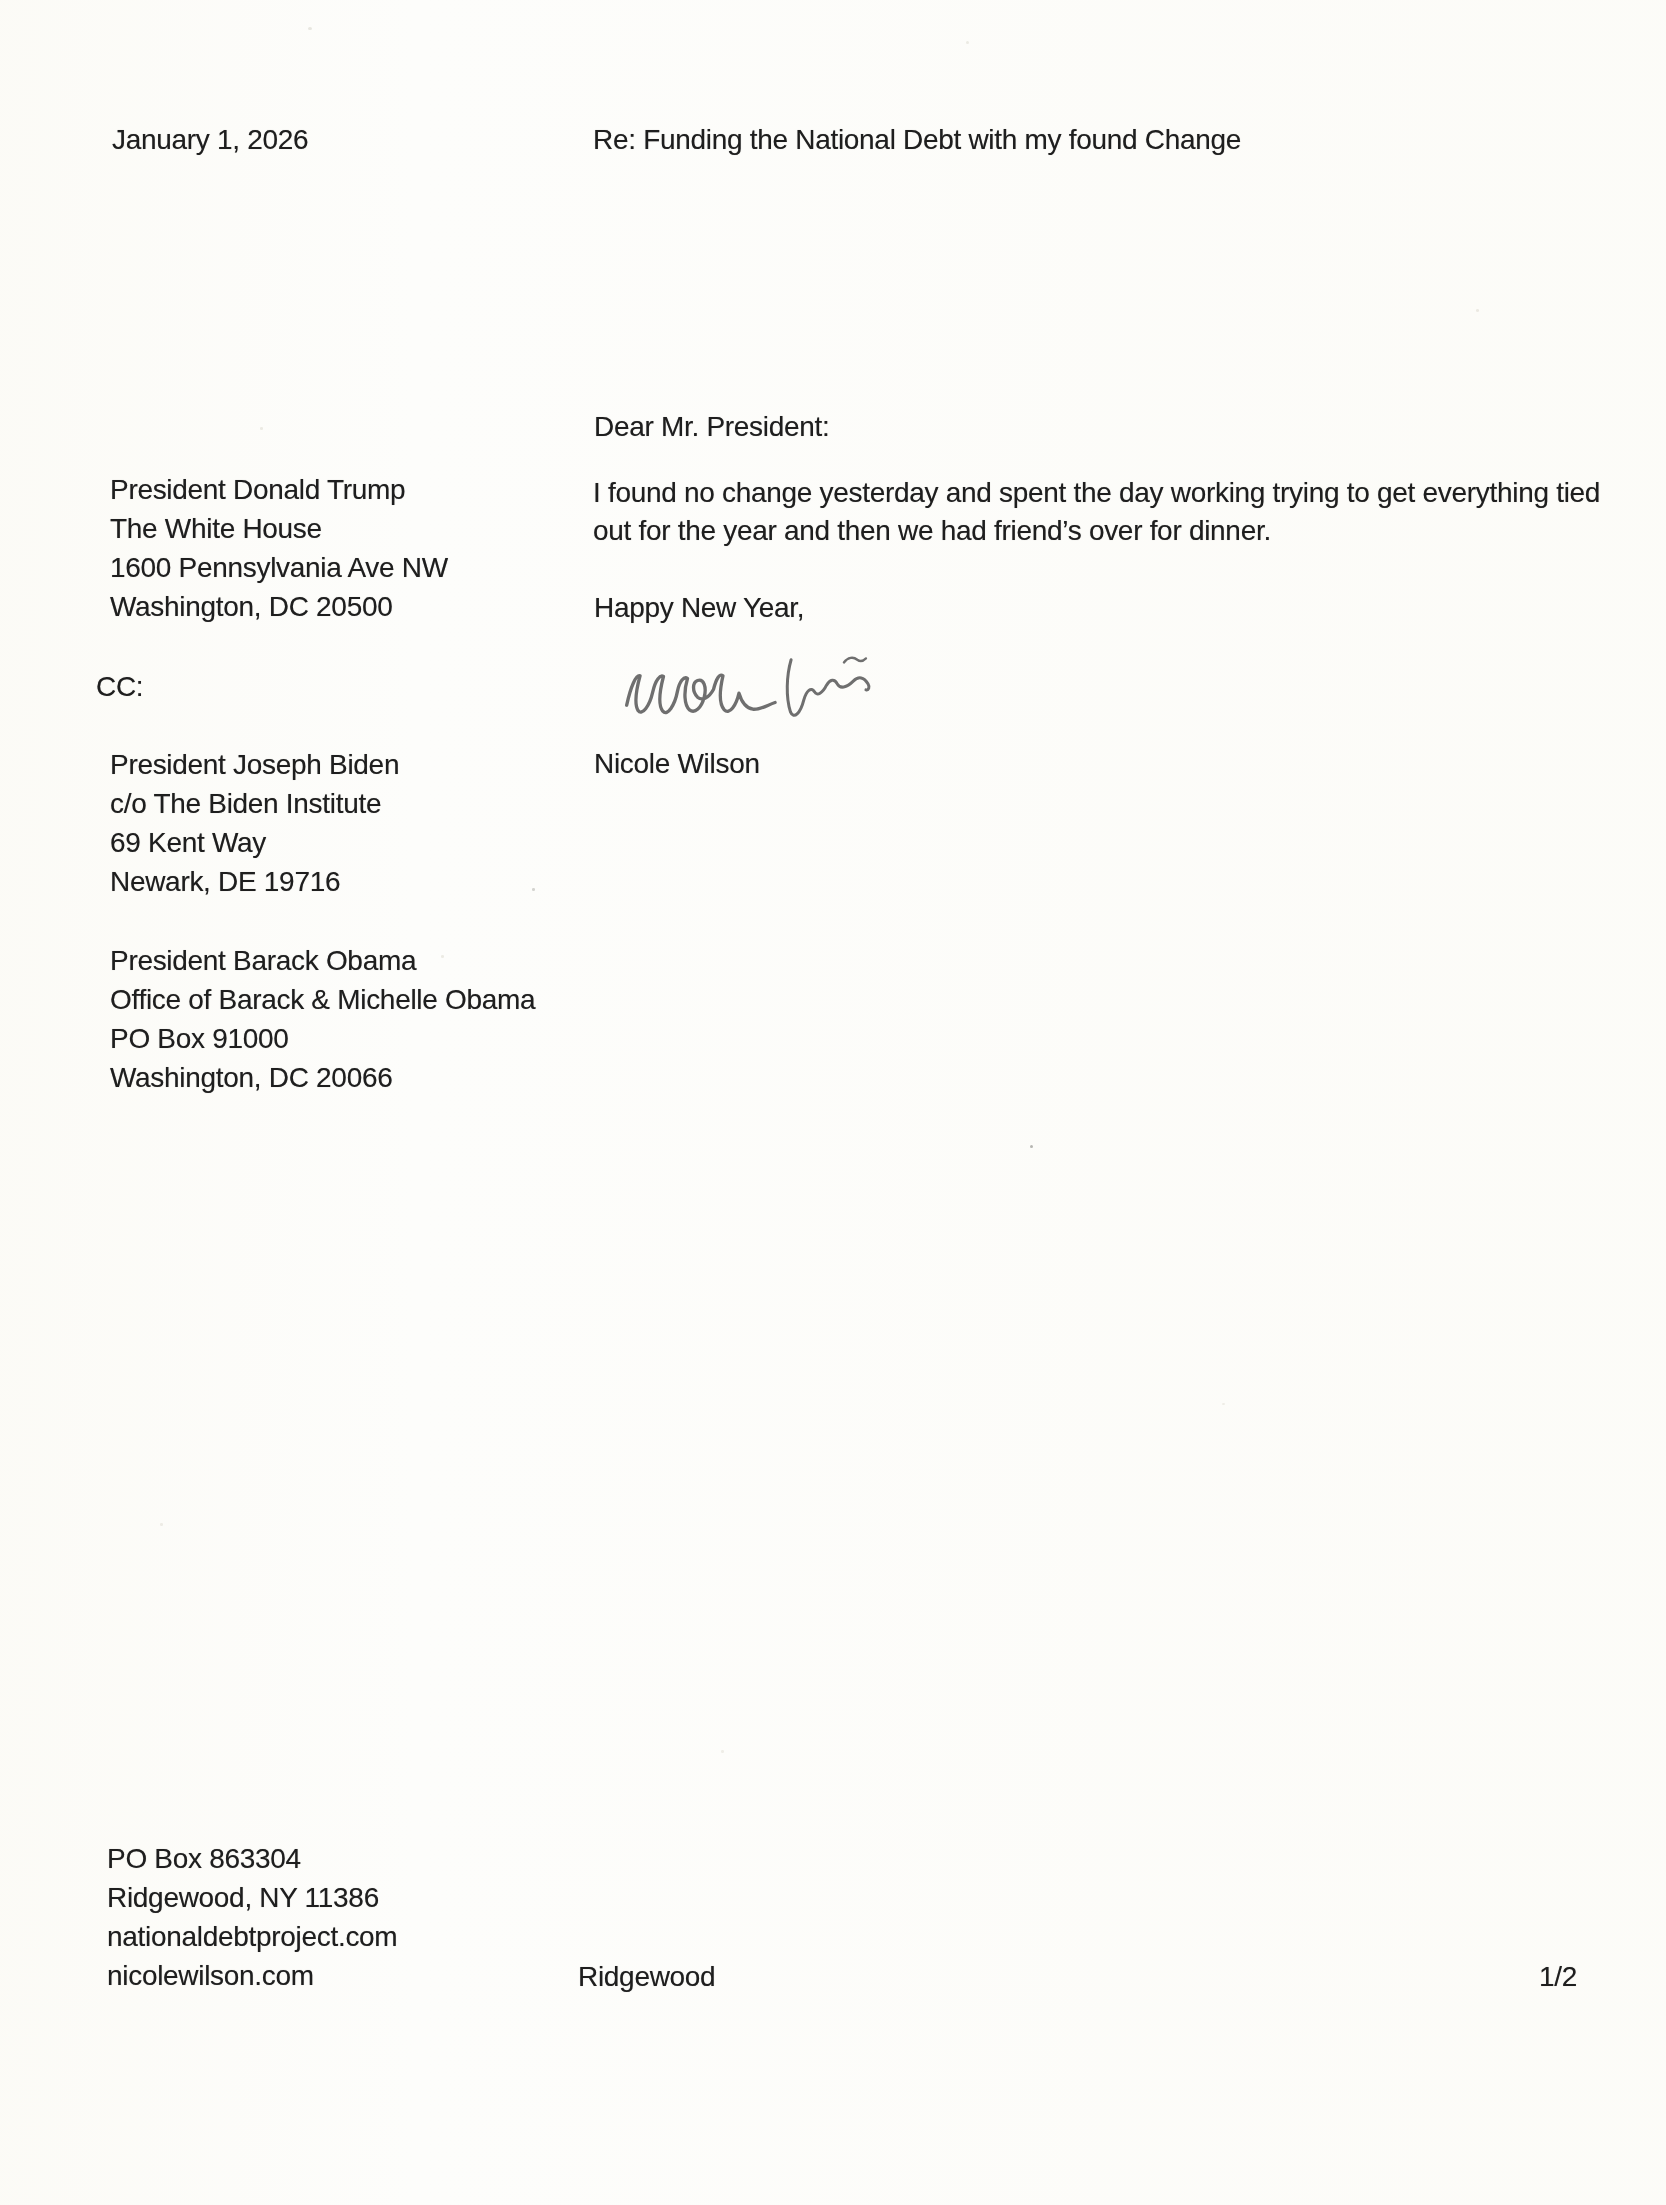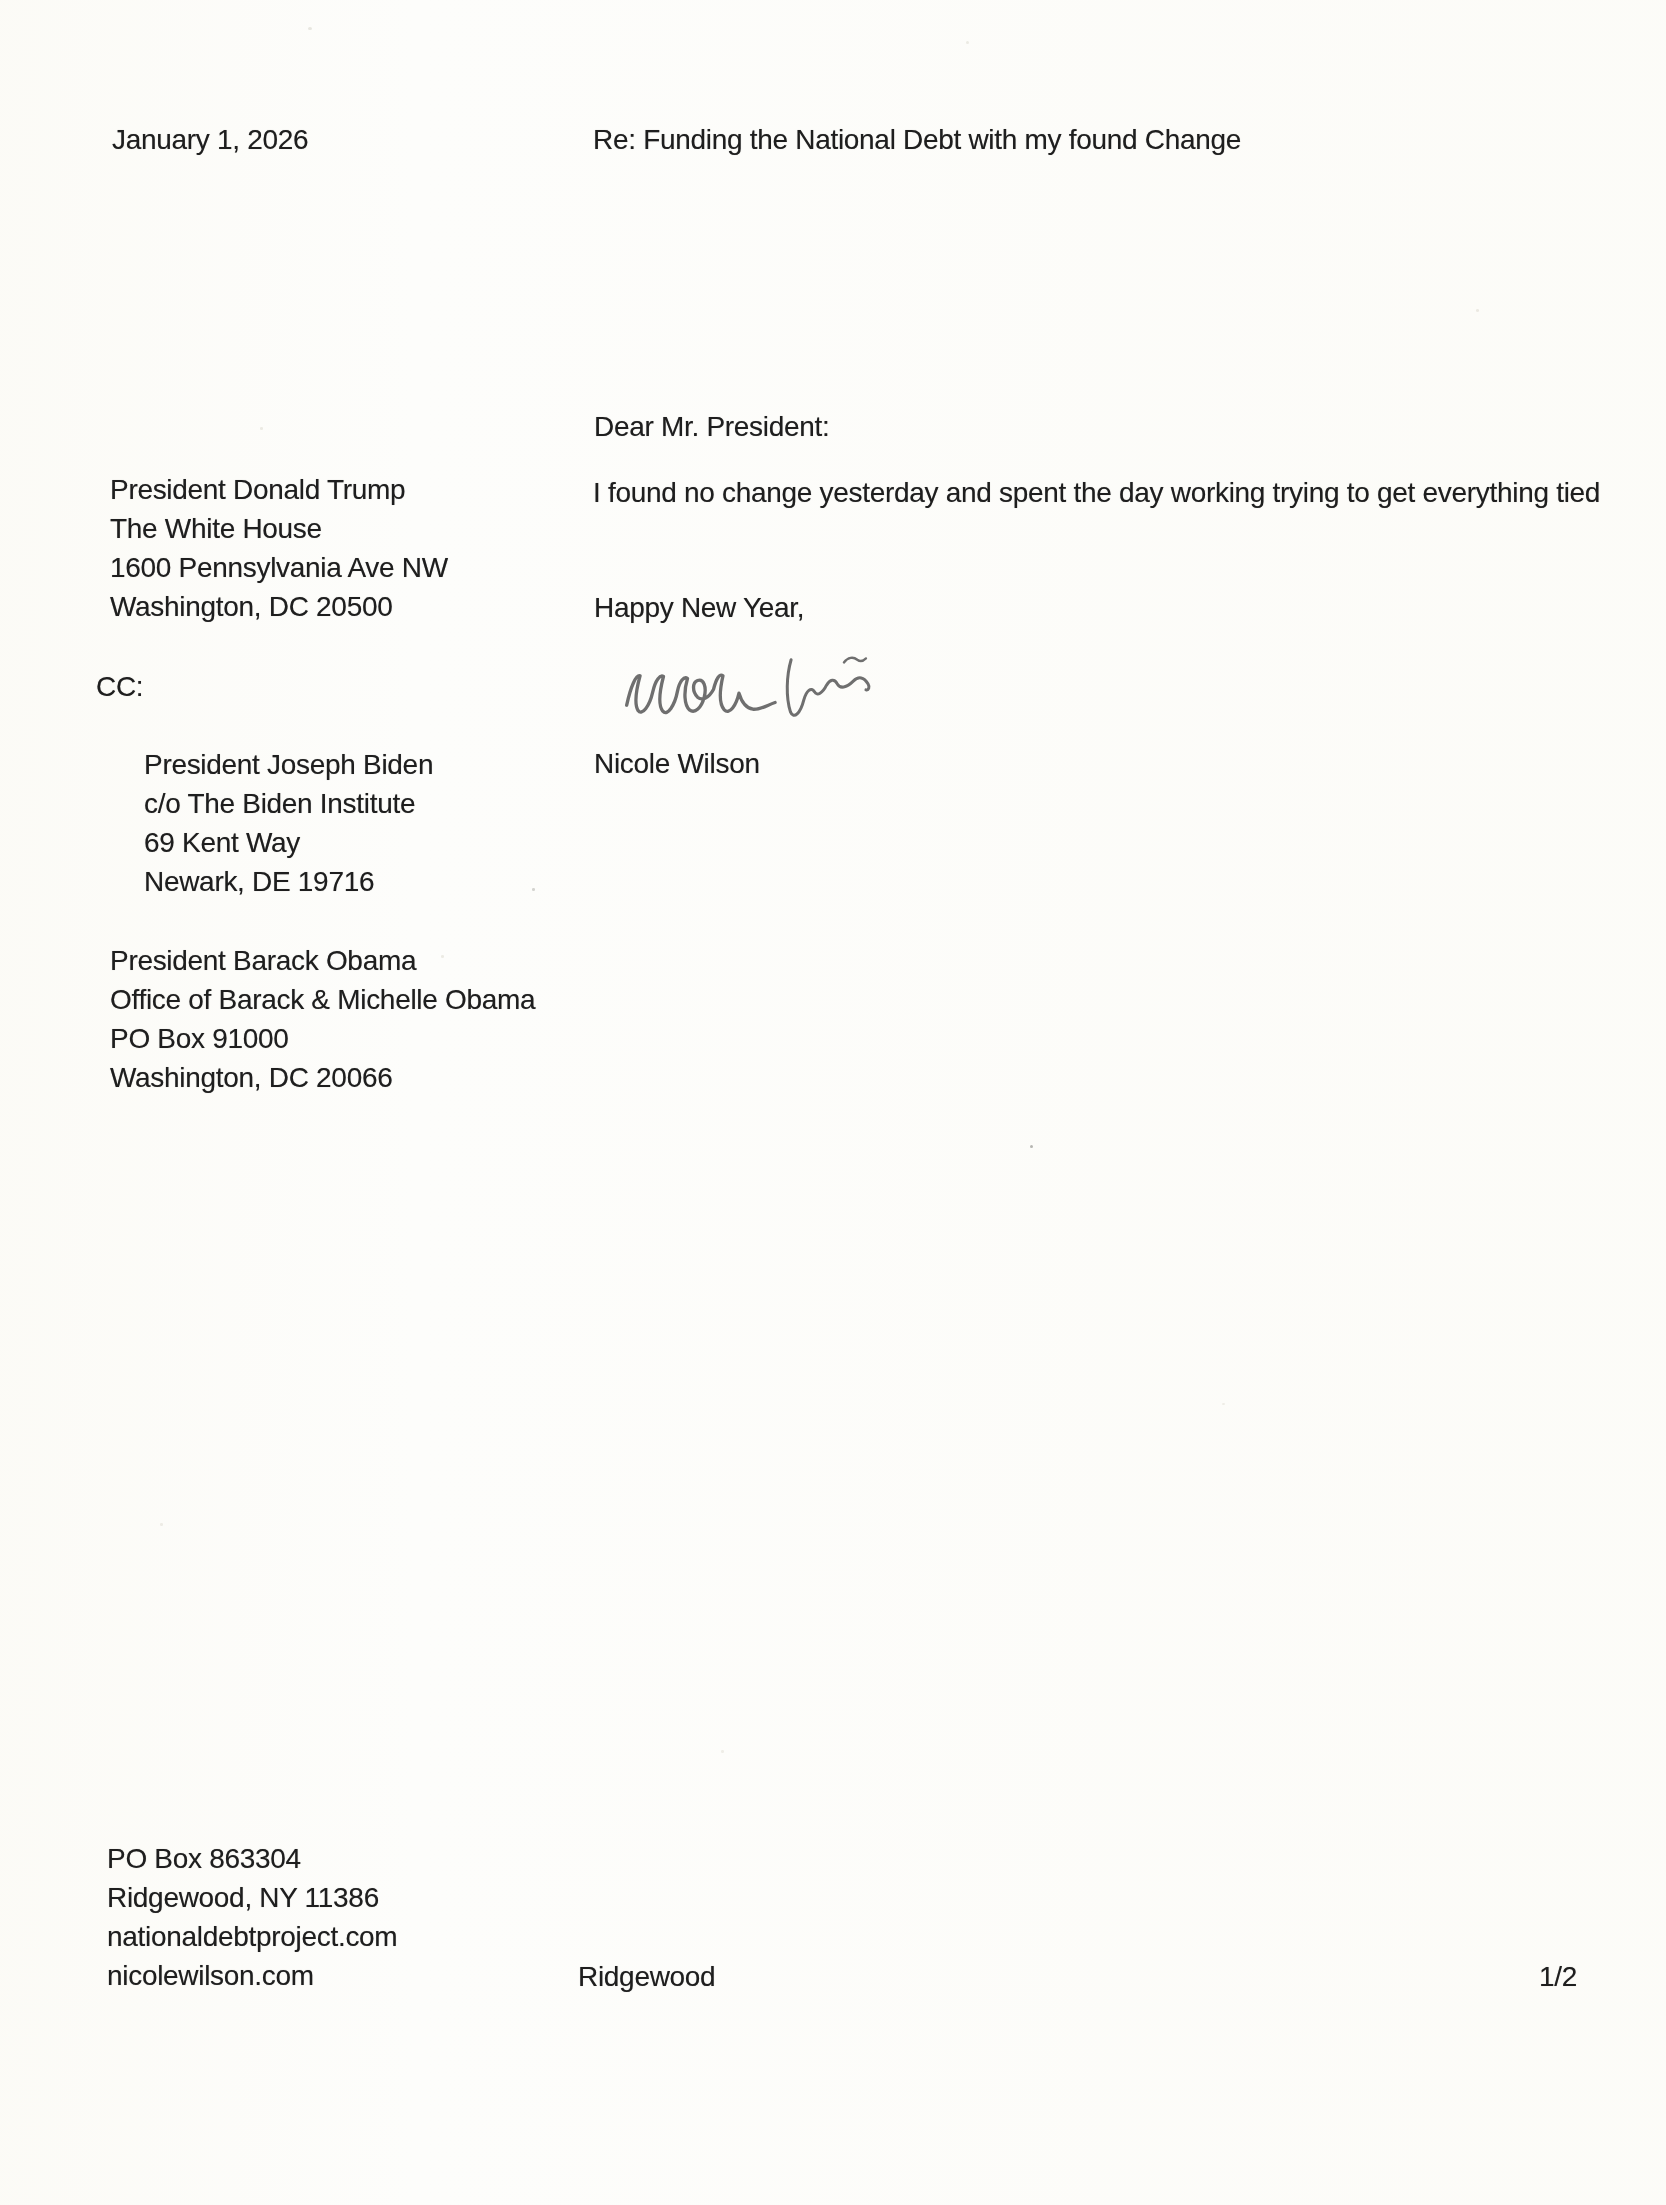--- a/index.html
+++ b/index.html
@@ -39,20 +39,21 @@
 
   <div class="blk" style="left:110px; top:470px;">
     <div>President Donald Trump</div>
     <div>The White House</div>
     <div>1600 Pennsylvania Ave NW</div>
     <div>Washington, DC 20500</div>
   </div>
 
   <div class="blk" style="left:593px; top:474px; line-height:38px;">
     <div>I found no change yesterday and spent the day working trying to get everything tied</div>
+    <div>out for the year and then we had friend’s over for dinner.</div>
   </div>
 
   <div class="txt" style="left:594px; top:588px;">Happy New Year,</div>
 
   <svg class="sig" style="left:616px; top:649px;" width="262" height="79" viewBox="0 0 392 118">
     <g fill="none" stroke="#6f6f6f" stroke-linecap="round" stroke-linejoin="round">
       <path stroke-width="5" d="M 16 84
         C 22 56, 30 38, 36 40 C 30 62, 27 82, 33 92 C 39 100, 50 86, 55 64
         C 59 46, 66 38, 71 41 C 65 64, 63 84, 70 93 C 77 101, 88 84, 92 63
         C 95 48, 102 40, 107 44 C 101 64, 102 84, 110 91 C 118 97, 128 88, 132 72
@@ -64,21 +65,21 @@
         C 301 71, 309 66, 315 54 C 320 45, 327 44, 331 52 C 335 60, 345 58, 355 48
         C 363 40, 371 42, 377 52 C 380 57, 378 62, 374 61"></path>
       <path stroke-width="3.5" d="M 341 20 C 347 12, 355 11, 361 16 C 365 19, 370 18, 374 14"></path>
     </g>
   </svg>
 
   <div class="txt" style="left:594px; top:744px;">Nicole Wilson</div>
 
   <div class="txt" style="left:96px; top:667px;">CC:</div>
 
-  <div class="blk" style="left:110px; top:745px;margin-left:34px;">
+  <div class="blk" style="left:110px; top:745px;">
     <div>President Joseph Biden</div>
     <div>c/o The Biden Institute</div>
     <div>69 Kent Way</div>
     <div>Newark, DE 19716</div>
   </div>
 
   <div class="blk" style="left:110px; top:941px;">
     <div>President Barack Obama</div>
     <div>Office of Barack &amp; Michelle Obama</div>
     <div>PO Box 91000</div>

